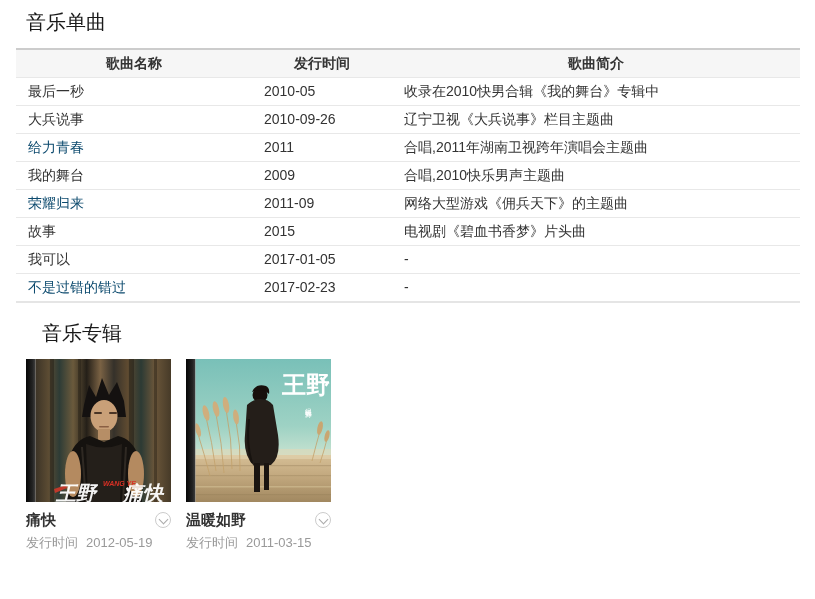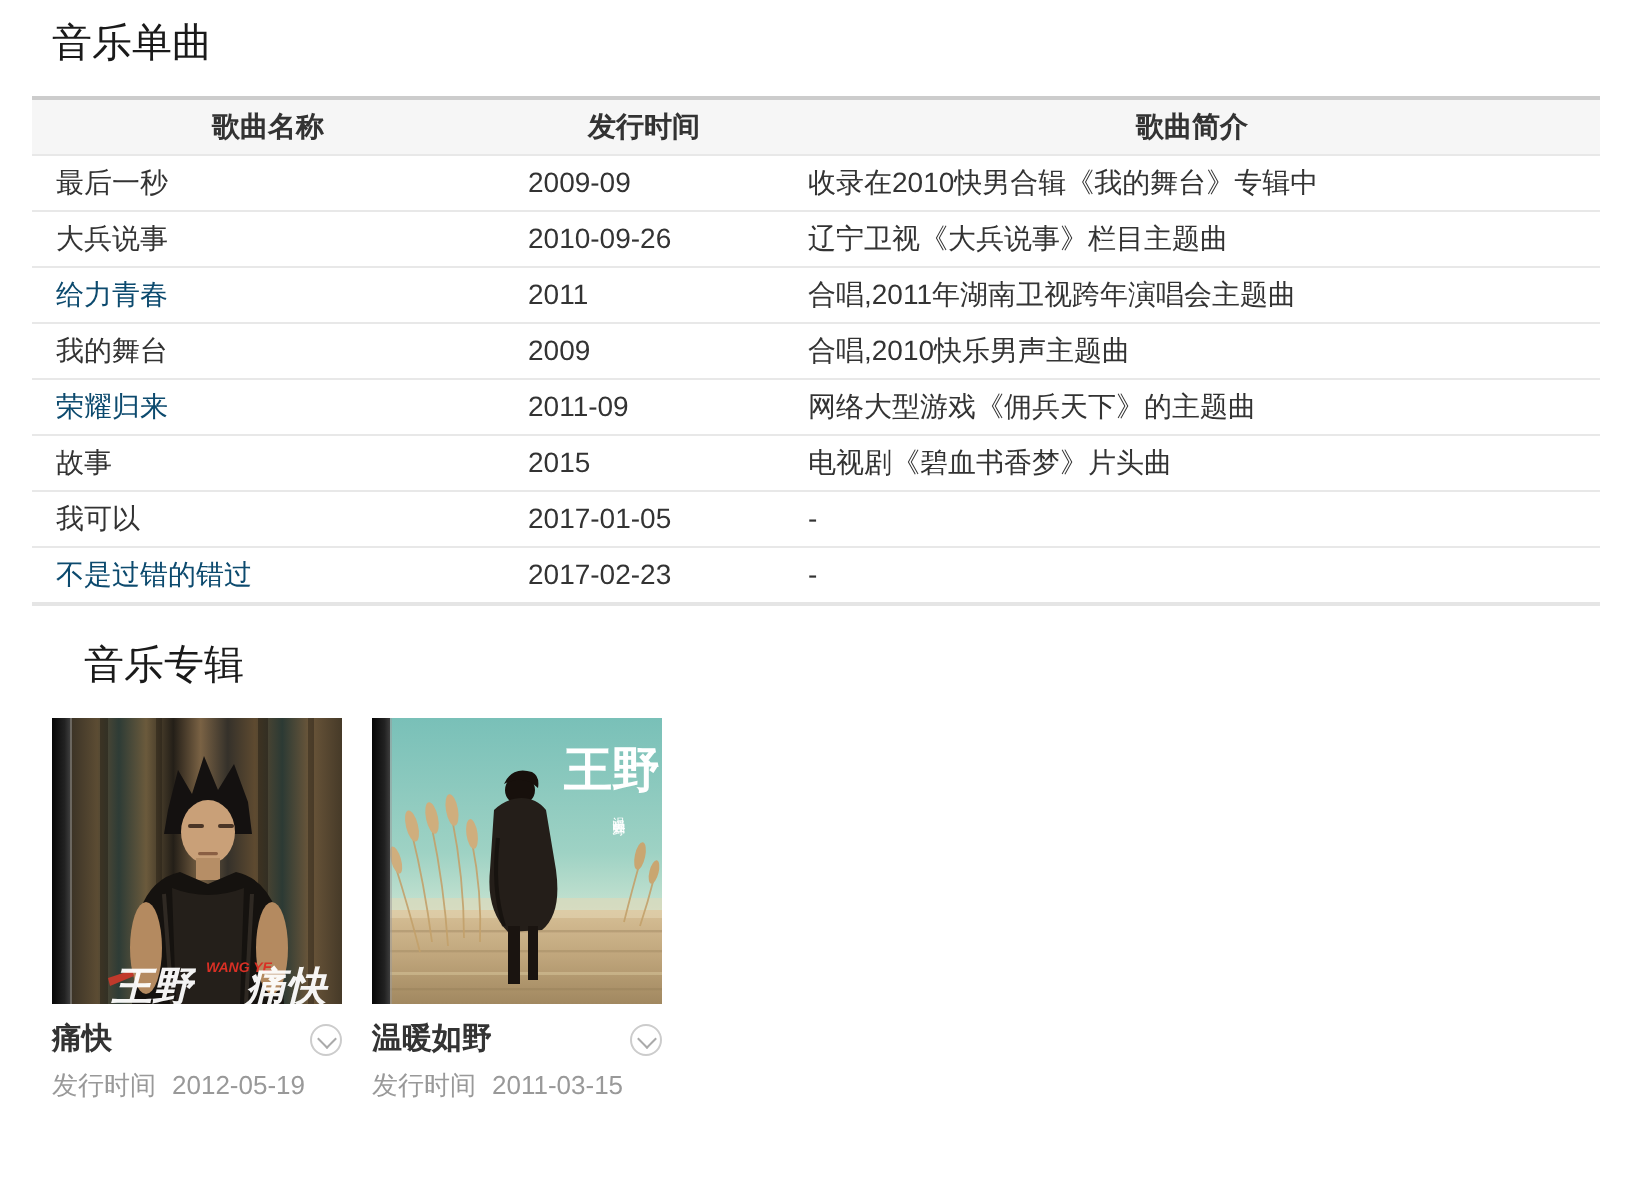--- a/index.html
+++ b/index.html
@@ -82,21 +82,21 @@
       <thead>
         <tr>
           <th>歌曲名称</th>
           <th>发行时间</th>
           <th>歌曲简介</th>
         </tr>
       </thead>
       <tbody>
           <tr>
             <td>最后一秒</td>
-            <td>2009-09</td>
+            <td>2010-05</td>
             <td>收录在2010快男合辑《我的舞台》专辑中</td>
           </tr>
           <tr>
             <td>大兵说事</td>
             <td>2010-09-26</td>
             <td>辽宁卫视《大兵说事》栏目主题曲</td>
           </tr>
           <tr>
             <td><a class="song-link">给力青春</a></td>
             <td>2011</td>

